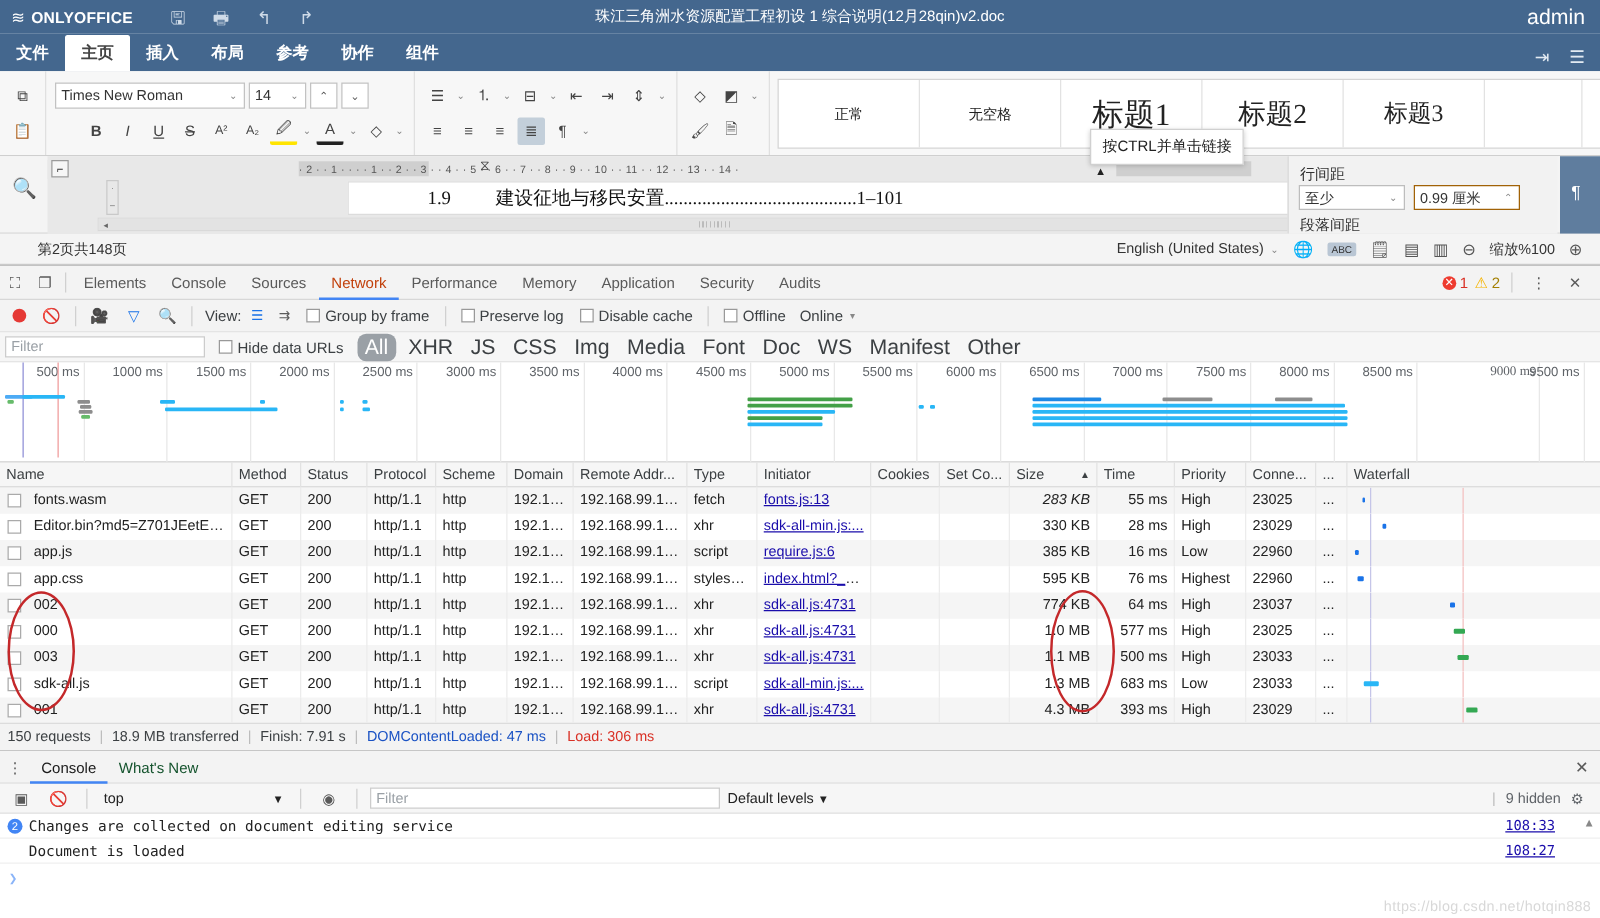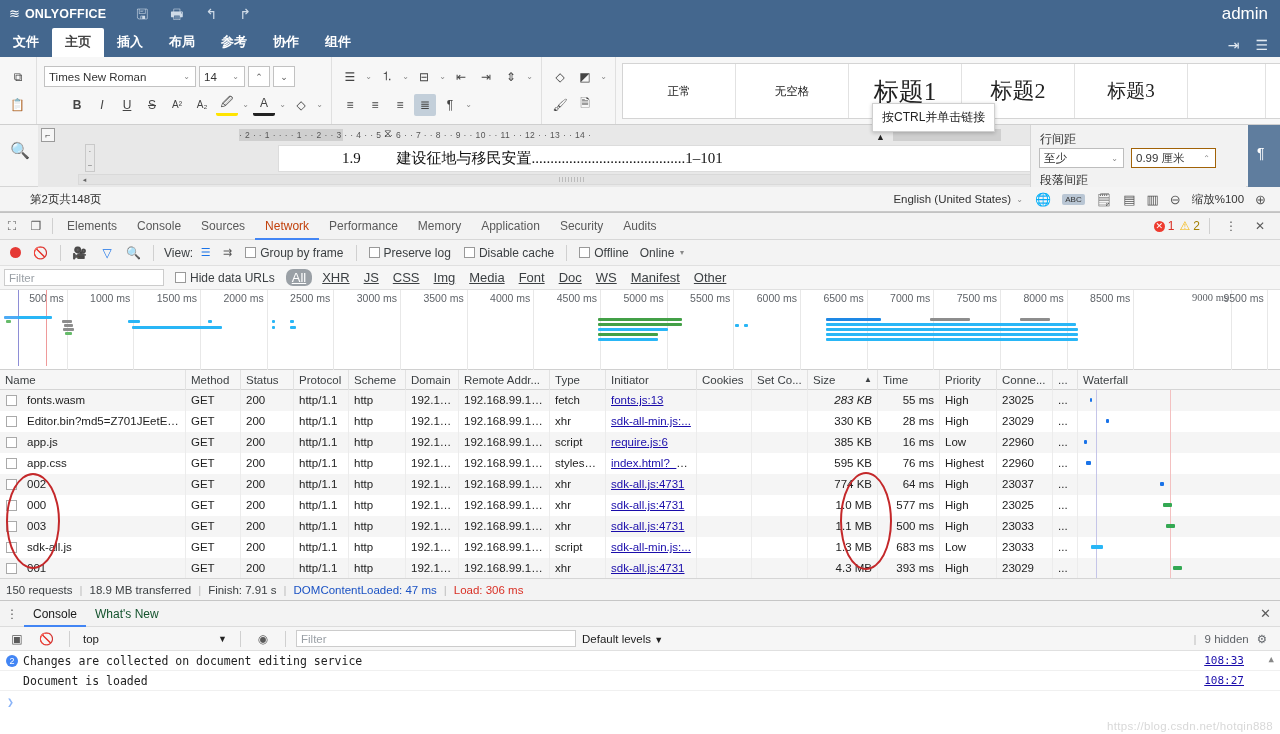--- a/index.html
+++ b/index.html
@@ -187,21 +187,21 @@
   .cb { width: 11px; height: 11px; border: 1px solid #999; background: #fff; display: inline-block; }
   .tb-item { display: flex; align-items: center; gap: 4px; margin: 0 5px; color: #3c4043; }
   .view-btn { width: 19px; height: 19px; display: flex; align-items: center; justify-content: center;
               color: #5a5a5a; font-size: 11px; }
   .view-btn.on { color: #1a73e8; }
 
   .dt-filterbar { height: 24px; border-bottom: 1px solid #e0e0e0; display: flex;
                   align-items: center; background: #f6f6f6; padding: 0 4px; gap: 6px; }
   .filter-input { width: 160px; height: 17px; background: #fff; border: 1px solid #ccc;
                   font-size: 11.5px; color: #9aa0a6; padding: 0 4px; display: flex; align-items: center; }
-  .ftype { font-size: 13px; color: #3c4043; padding: 1px 4px; text-decoration: underline; }
+  .ftype { font-size: 17px; color: #3c4043; padding: 1px 4px; }
   .ftype.active { background: #9aa0a6; color: #fff; border-radius: 7px; padding: 1px 6px; }
 
   
   .dt-overview { height: 80px; border-bottom: 1px solid #d0d0d0; background: #fff; position: relative; }
   .ov-ticks { position: absolute; top: 0; left: 0; right: 0; height: 80px; }
   .ov-tick { position: absolute; top: 0; height: 80px; border-left: 1px solid #e8e8e8; }
   .ov-tick span { position: absolute; top: 2px; right: 4px; font-size: 10.5px; color: #5f6368; white-space: nowrap; }
   .ov-bar { position: absolute; height: 3px; border-radius: 1px; }
   .ov-line { position: absolute; top: 0; height: 76px; width: 1px; }
 
@@ -270,20 +270,21 @@
     <div class="oo-logo">
       <span class="oo-logo-mark">≋</span>
       <span class="oo-logo-text">ONLYOFFICE</span>
     </div>
     <div class="oo-qa">
       <span>🖫</span>
       <span>🖶</span>
       <span>↰</span>
       <span>↱</span>
     </div>
+    <div class="oo-doc-title">珠江三角洲水资源配置工程初设 1 综合说明(12月28qin)v2.doc</div>
     <div class="oo-user">admin</div>
   </div>
 
   <div class="oo-tabs">
     <div class="oo-tab">文件</div>
     <div class="oo-tab active">主页</div>
     <div class="oo-tab">插入</div>
     <div class="oo-tab">布局</div>
     <div class="oo-tab">参考</div>
     <div class="oo-tab">协作</div>

